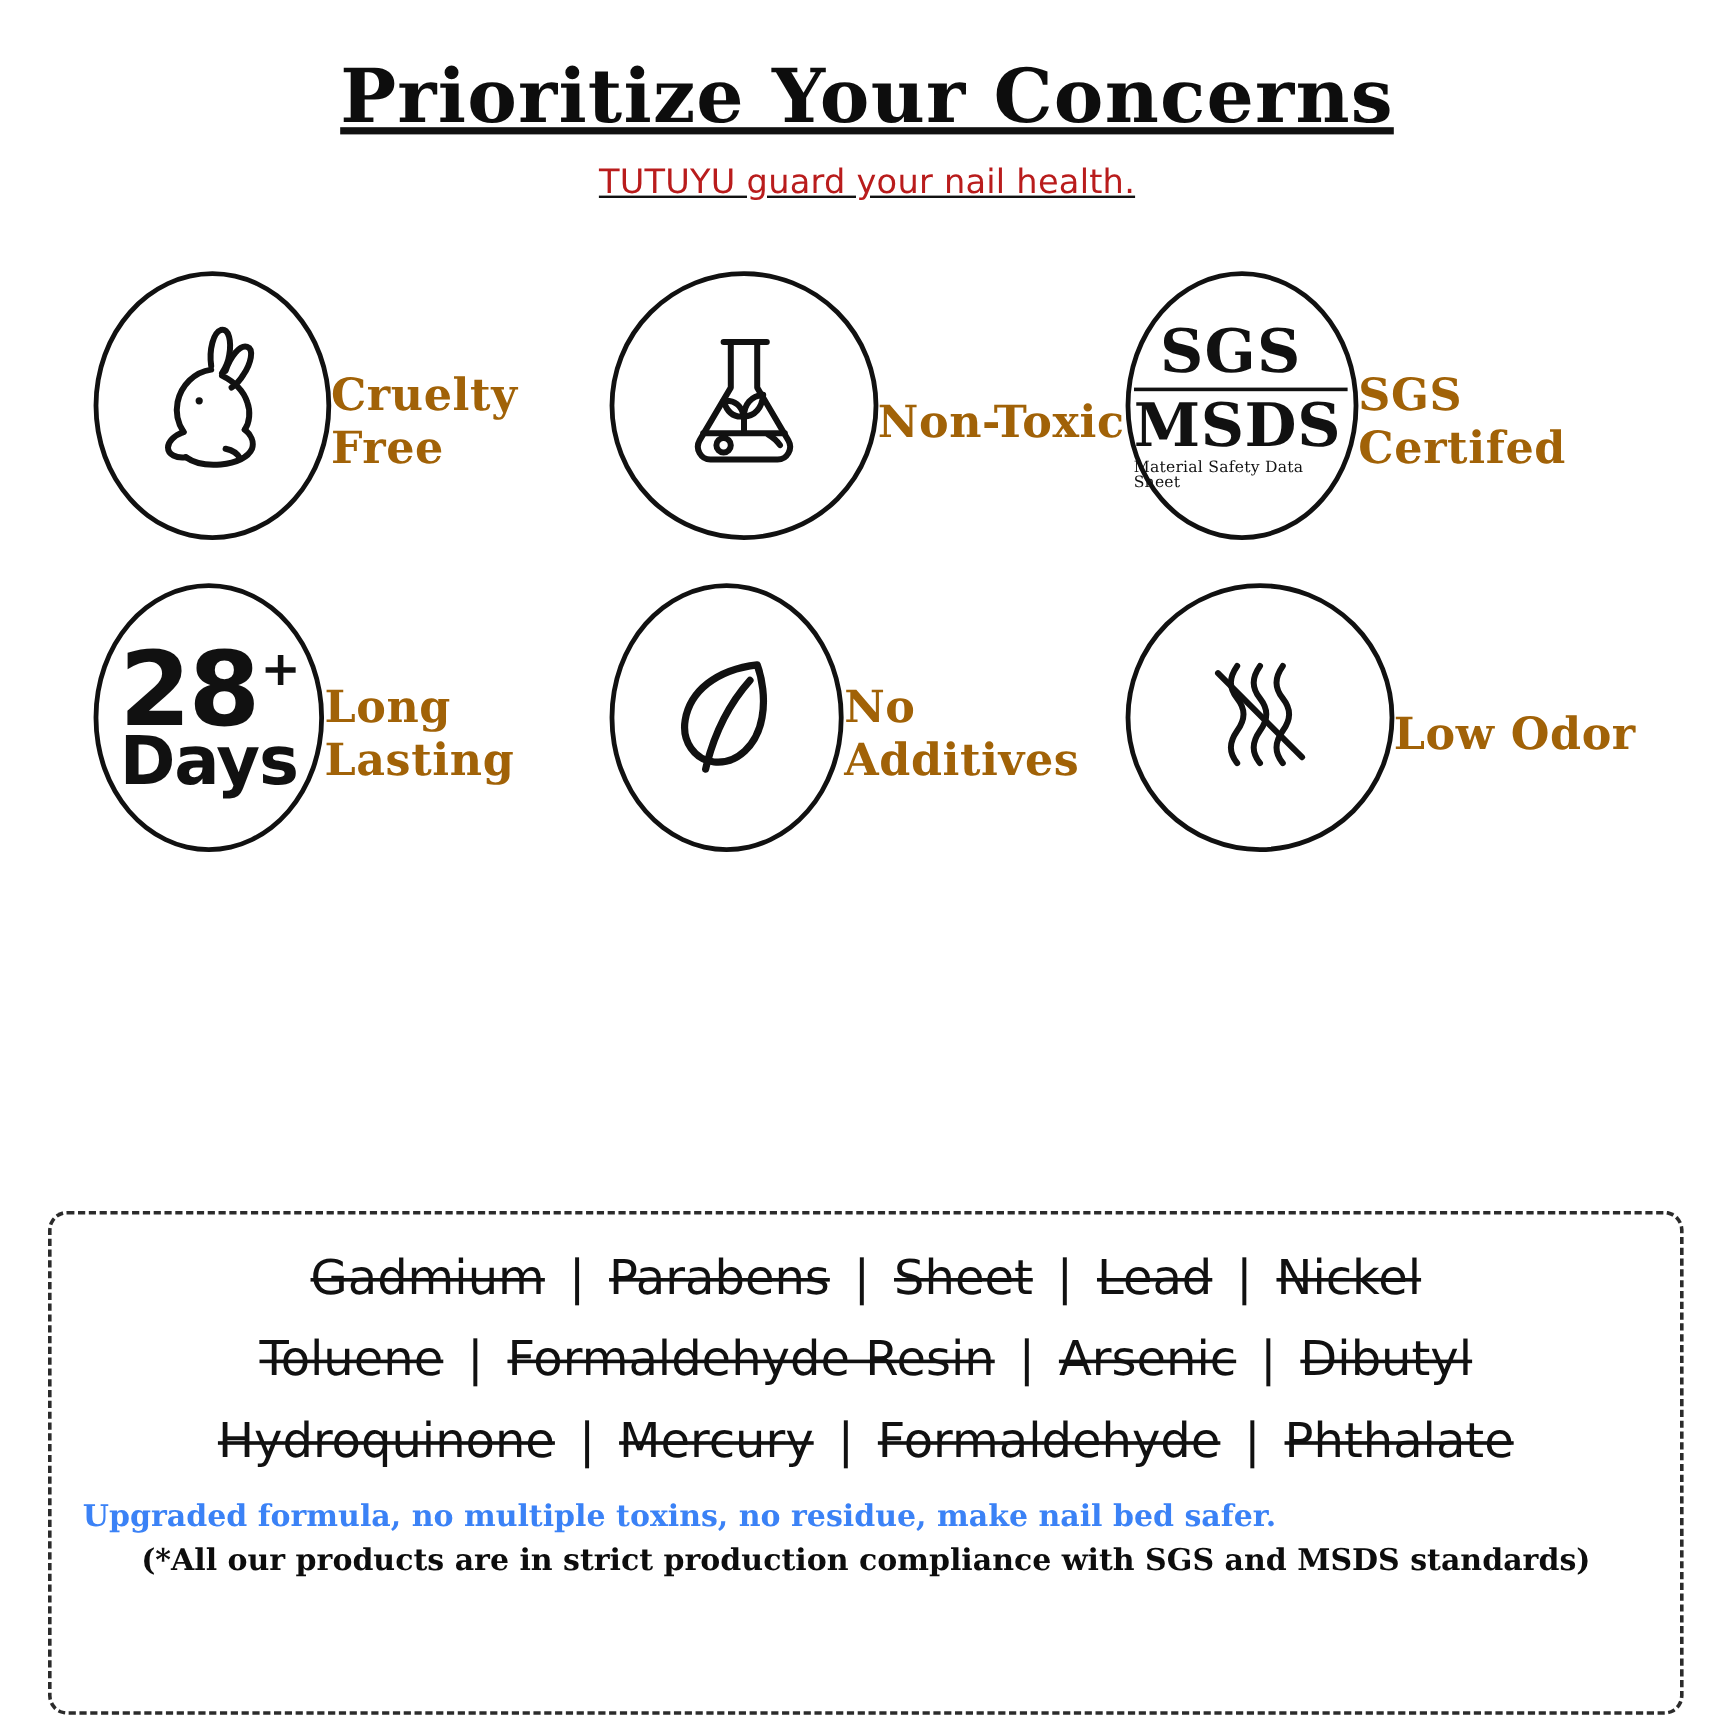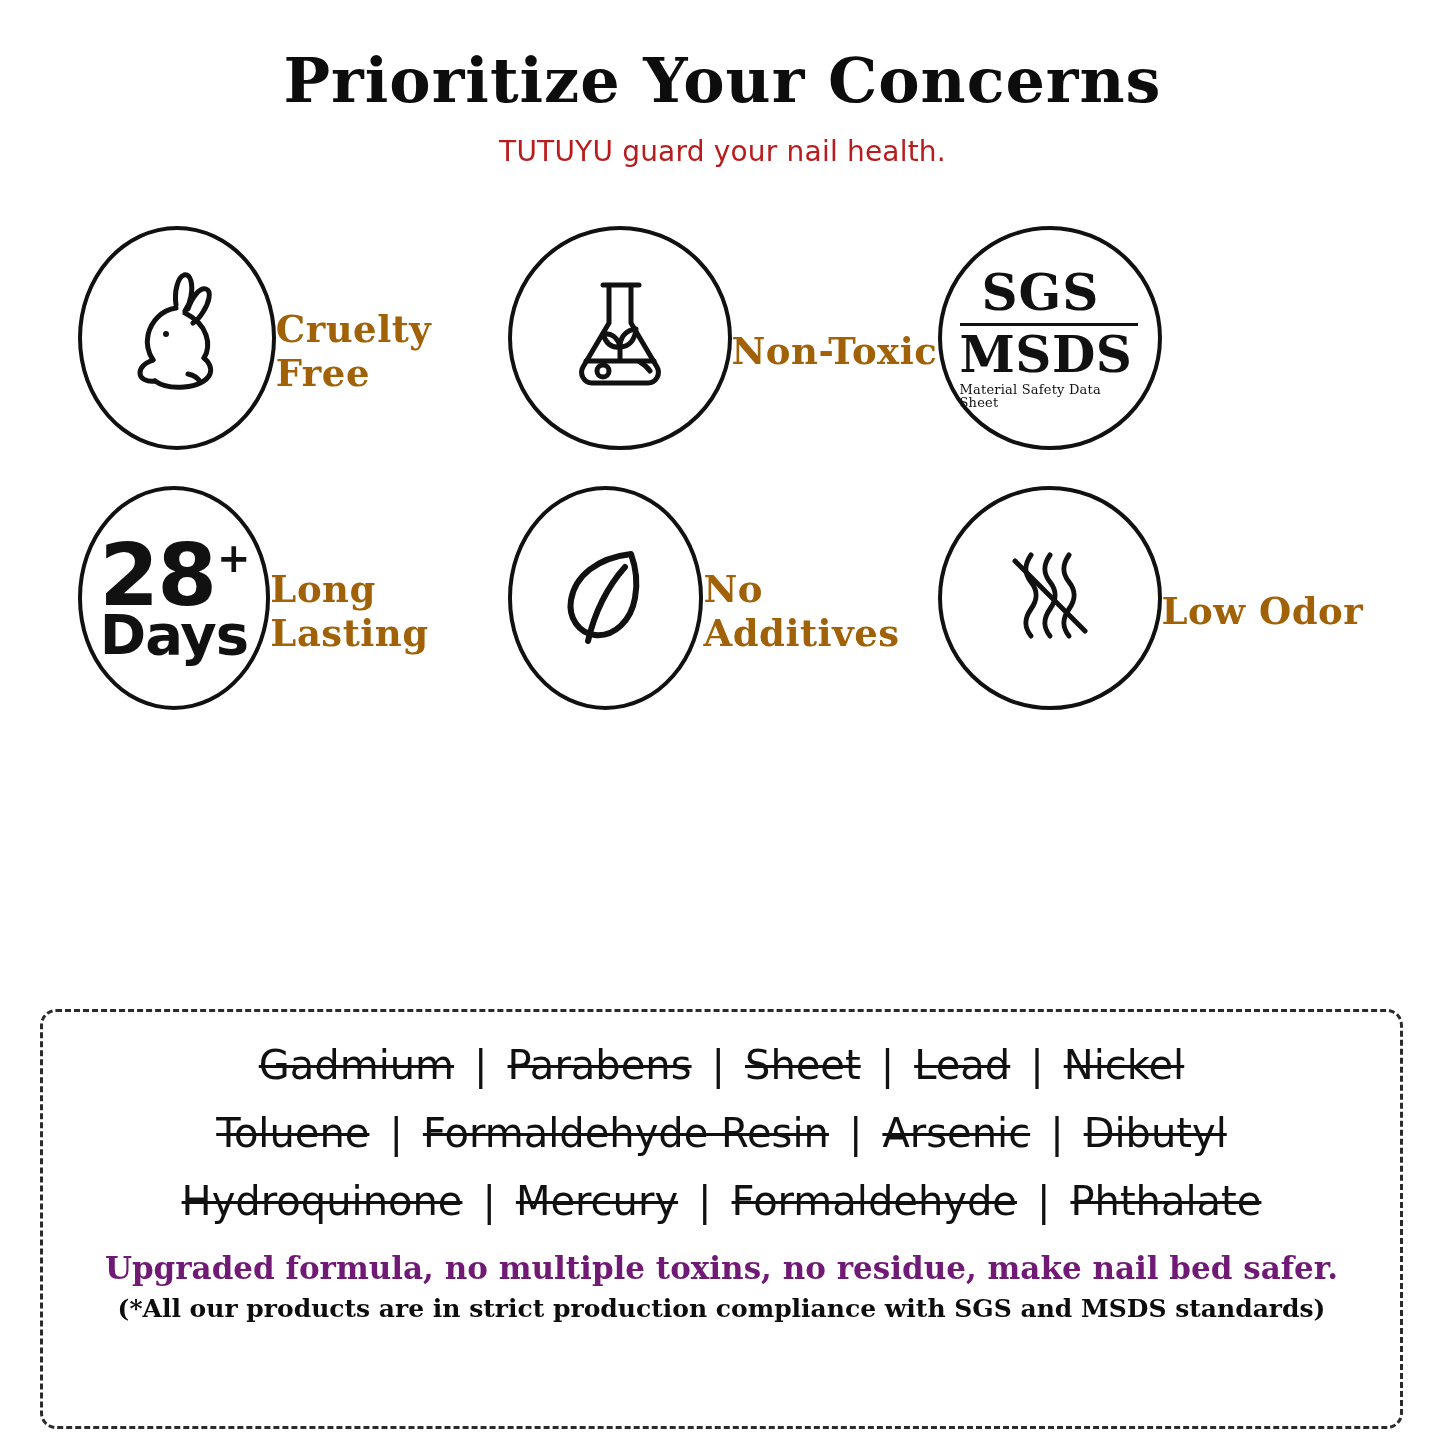--- a/index.html
+++ b/index.html
@@ -19,20 +19,21 @@
     width: 1445px;
     height: 1445px;
     position: relative;
     box-sizing: border-box;
   }
 
   
   .header {
     text-align: center;
     padding-top: 48px;
+    text-decoration: underline;
   }
   .title {
     font-family: "DejaVu Serif", serif;
     font-weight: bold;
     font-size: 62px;
     letter-spacing: 1px;
     line-height: 1.05;
     margin: 0;
     color: #0d0d0d;
   }
@@ -162,25 +163,25 @@
   .chem {
     text-decoration: line-through;
     text-decoration-thickness: 3px;
     padding: 0 4px;
   }
   .sep {
     padding: 0 16px;
     color: #111;
   }
   .panel-note {
-    text-align: center;
-    font-family: "DejaVu Serif", serif;
-    font-weight: bold;
-    font-size: 31px;
-    color: #701a75;
+    text-align: left;
+    font-family: "DejaVu Serif", serif;
+    font-weight: bold;
+    font-size: 25px;
+    color: #3b82f6;
     margin-top: 14px;
     line-height: 1.45;
   }
   .panel-note2 {
     text-align: center;
     font-family: "DejaVu Serif", serif;
     font-weight: bold;
     font-size: 25px;
     color: #0d0d0d;
     line-height: 1.45;
@@ -238,20 +239,21 @@
       <div class="badge-circle">
         <span>
           <div class="sgs-wrap">
             <div class="sgs-top">SGS</div>
             <div class="sgs-rule"></div>
             <div class="sgs-mid">MSDS</div>
             <div class="sgs-sub">Material Safety Data Sheet</div>
           </div>
         </span>
       </div>
+      <div class="badge-label">SGS Certifed</div>
     </div>
 
     <div class="badge">
       <div class="badge-circle">
         <span>
           <div class="days-wrap">
             <div>
               <span class="days-num">28</span><span class="days-plus">+</span>
             </div>
             <div class="days-word">Days</div>

